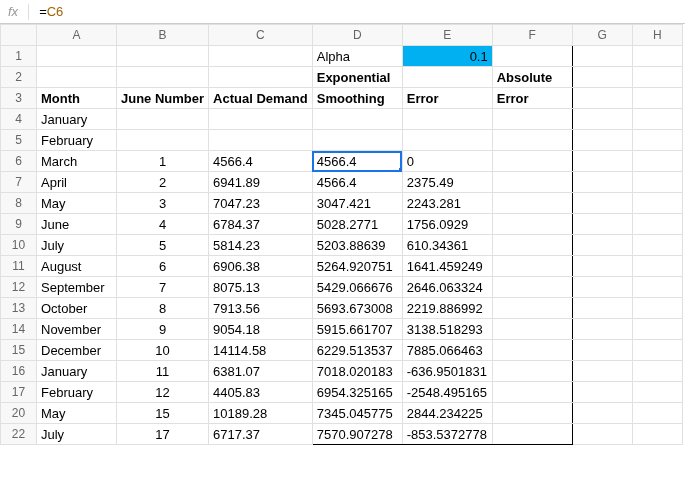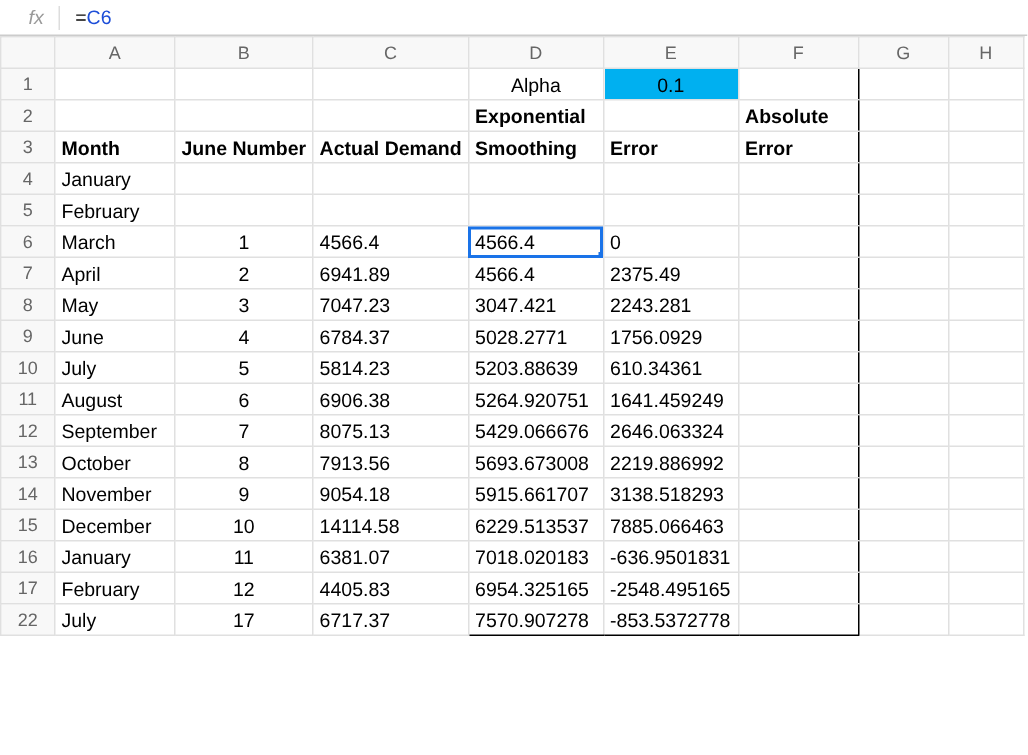--- a/index.html
+++ b/index.html
@@ -9,38 +9,38 @@
     font-size: 13px;
     background: #fff;
     color: #000;
     user-select: none;
   }
   .formula-bar {
     display: flex;
     align-items: center;
     height: 24px;
     border-bottom: 1px solid #ccc;
-    padding: 0 19px;
+    padding: 0 8px;
     gap: 10px;
   }
   .fx-label {
     color: #999;
     font-style: italic;
     font-size: 13px;
   }
   .fx-divider {
     width: 1px;
     height: 16px;
     background: #ddd;
   }
   .formula-text {
     font-size: 13px;
   }
   .formula-text .eq { color: #000; }
-  .formula-text .ref { color: #1d4ed8; }
+  .formula-text .ref { color: #a16207; }
   .grid {
     border-collapse: collapse;
     table-layout: fixed;
   }
   .grid th, .grid td {
     border: 1px solid #e0e0e0;
     height: 21px;
     padding: 0 4px;
     overflow: hidden;
     white-space: nowrap;
@@ -80,21 +80,21 @@
   .selected-cell::after {
     content: "";
     position: absolute;
     right: -3px;
     bottom: -3px;
     width: 6px;
     height: 6px;
     background: #1a73e8;
   }
   
-  .bt { border-top: 1px solid #000 !important; text-align: center; }
+  .bt { border-top: 1px solid #000 !important; }
   .bb { border-bottom: 1px solid #000 !important; }
   .bl { border-left: 1px solid #000 !important; }
   .br { border-right: 1px solid #000 !important; }
 </style>
 </head>
 <body>
 
 <div class="formula-bar">
   <span class="fx-label">fx</span>
   <span class="fx-divider"></span>
@@ -310,20 +310,31 @@
         <td class="txt-l">February</td>
         <td class="txt-c">12</td>
         <td class="txt-r">4405.83</td>
         <td class="txt-r bl">6954.325165</td>
         <td class="txt-r">-2548.495165</td>
         <td class="br"></td>
         <td></td>
         <td></td>
       </tr>
       <tr>
+        <th class="rowhdr">20</th>
+        <td class="txt-l">May</td>
+        <td class="txt-c">15</td>
+        <td class="txt-r">10189.28</td>
+        <td class="txt-r bl">7345.045775</td>
+        <td class="txt-r">2844.234225</td>
+        <td class="br"></td>
+        <td></td>
+        <td></td>
+      </tr>
+      <tr>
         <th class="rowhdr">22</th>
         <td class="txt-l">July</td>
         <td class="txt-c">17</td>
         <td class="txt-r">6717.37</td>
         <td class="txt-r bl bb">7570.907278</td>
         <td class="txt-r bb">-853.5372778</td>
         <td class="br bb"></td>
         <td></td>
         <td></td>
       </tr>

